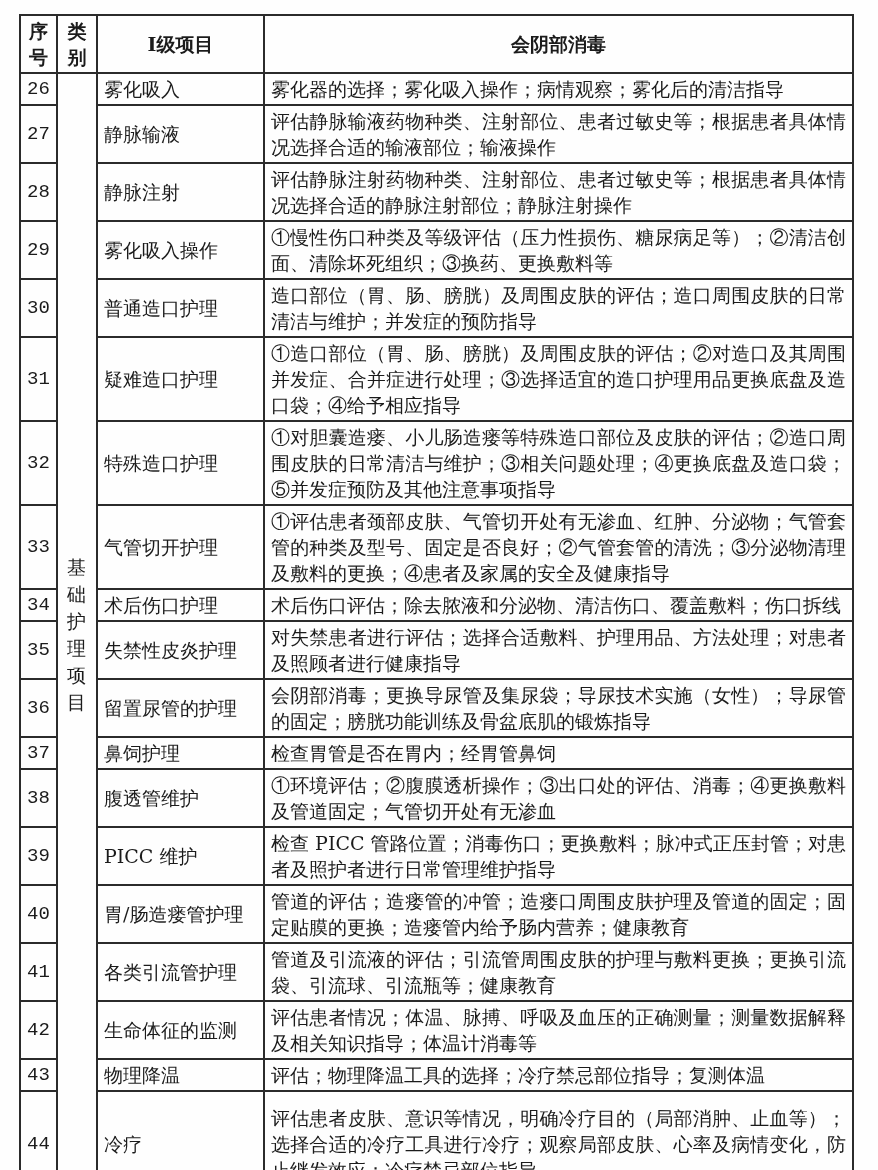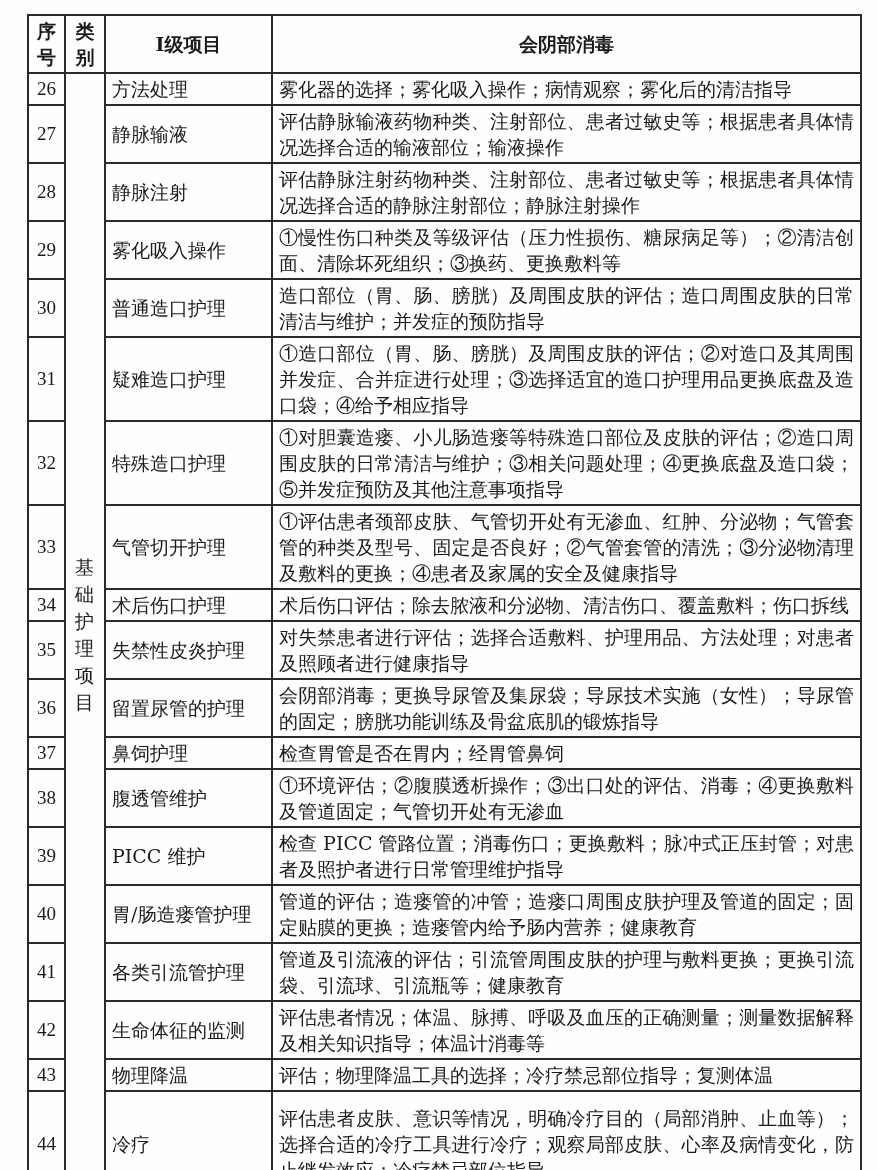--- a/index.html
+++ b/index.html
@@ -7,21 +7,21 @@
     padding: 0;
     background: #ffffff;
     font-family: "DejaVu Serif", "Liberation Serif", serif;
     color: #1b1b1b;
   }
   .page {
     width: 878px;
     height: 1170px;
     background: #fefefe;
     box-sizing: border-box;
-    padding: 14px 22px 0 27px;
+    padding: 14px 22px 0 19px;
   }
   table.grid {
     border-collapse: collapse;
     table-layout: fixed;
     width: 833px;
     background: #fefefe;
   }
   table.grid th, table.grid td {
     border: 2px solid #2b2b2b;
     font-size: 19px;
@@ -32,21 +32,21 @@
   }
   thead th {
     font-weight: bold;
     text-align: center;
     height: 56px;
     padding: 2px;
     line-height: 24px;
   }
   td.cell-no {
     text-align: center;
-    font-family: Liberation Serif, serif;
+    font-family: Liberation Mono, monospace;
     padding: 2px 1px;
   }
   td.cell-category {
     text-align: center;
     padding: 2px 0;
   }
   td.cell-category .vertical {
     width: 1.05em;
     margin: 0 auto;
     word-break: break-all;
@@ -87,21 +87,21 @@
         <th>Ⅰ级项目</th>
         <th>会阴部消毒</th>
       </tr>
     </thead>
     <tbody id="table-body">
         <tr>
           <td class="cell-no">26</td>
           <td class="cell-category" rowspan="19">
             <div class="vertical">基础护理项目</div>
           </td>
-          <td class="cell-project">方法处理</td>
+          <td class="cell-project">雾化吸入</td>
           <td class="cell-content">雾化器的选择；雾化吸入操作；病情观察；雾化后的清洁指导</td>
         </tr>
         <tr>
           <td class="cell-no">27</td>
           <td class="cell-project">静脉输液</td>
           <td class="cell-content">评估静脉输液药物种类、注射部位、患者过敏史等；根据患者具体情况选择合适的输液部位；输液操作</td>
         </tr>
         <tr>
           <td class="cell-no">28</td>
           <td class="cell-project">静脉注射</td>

